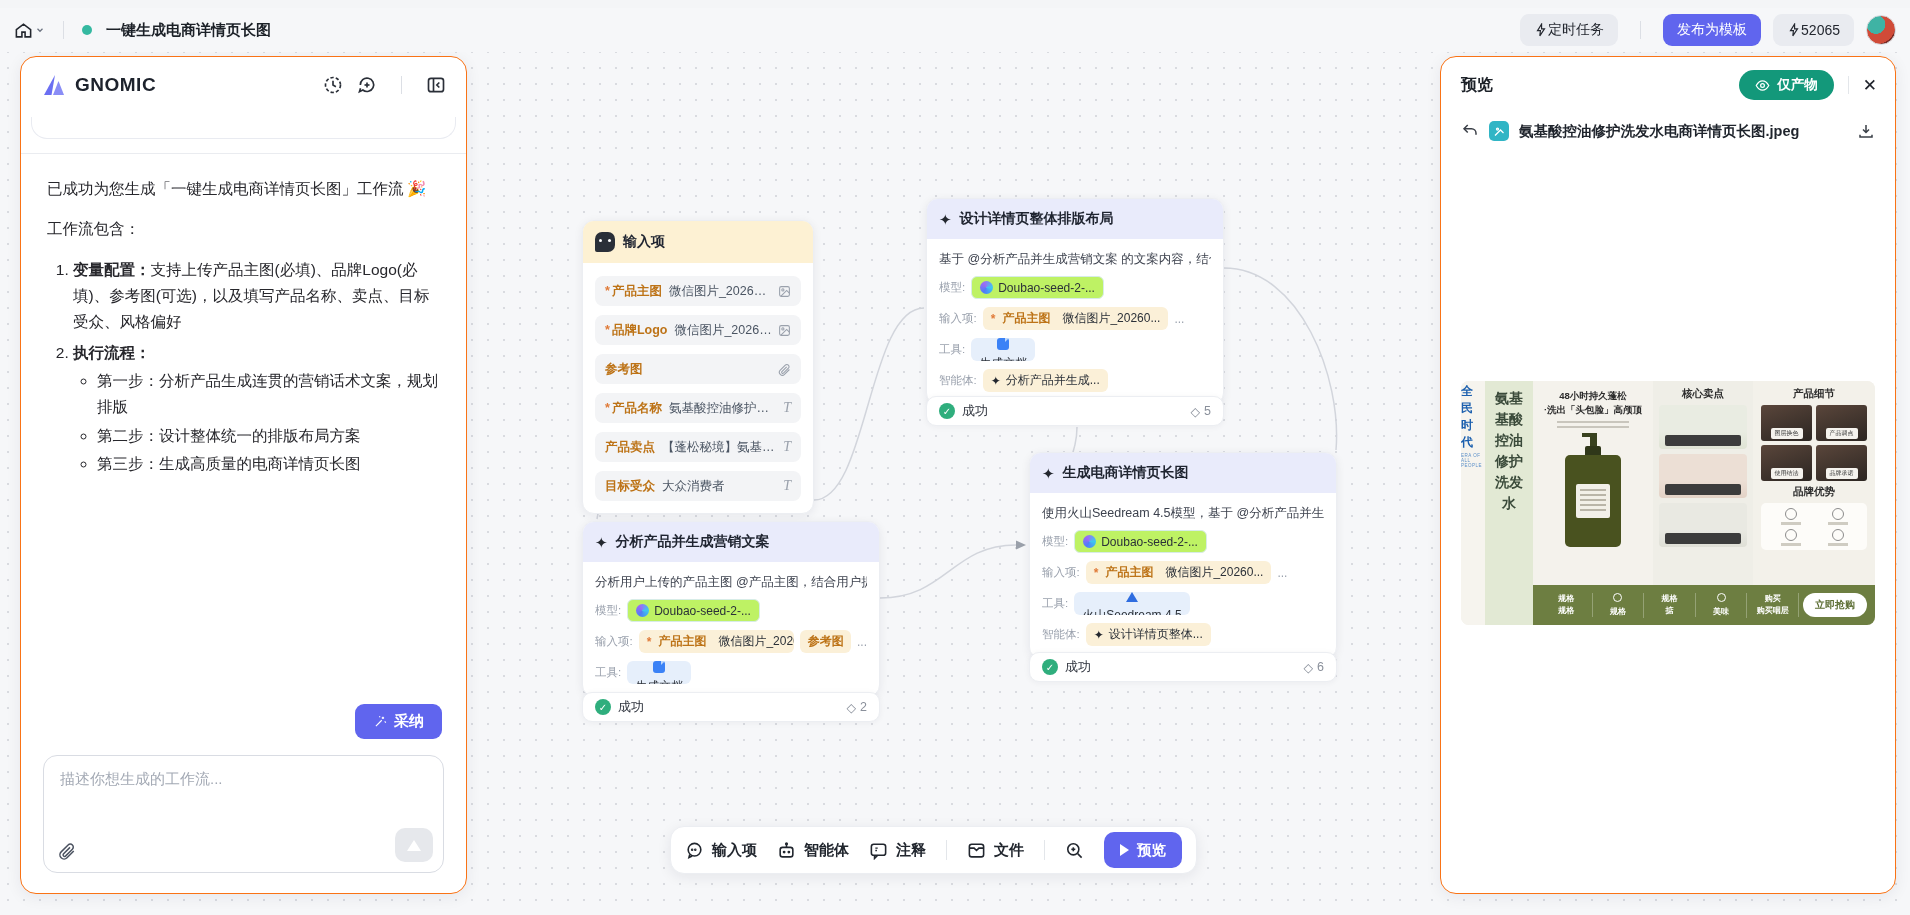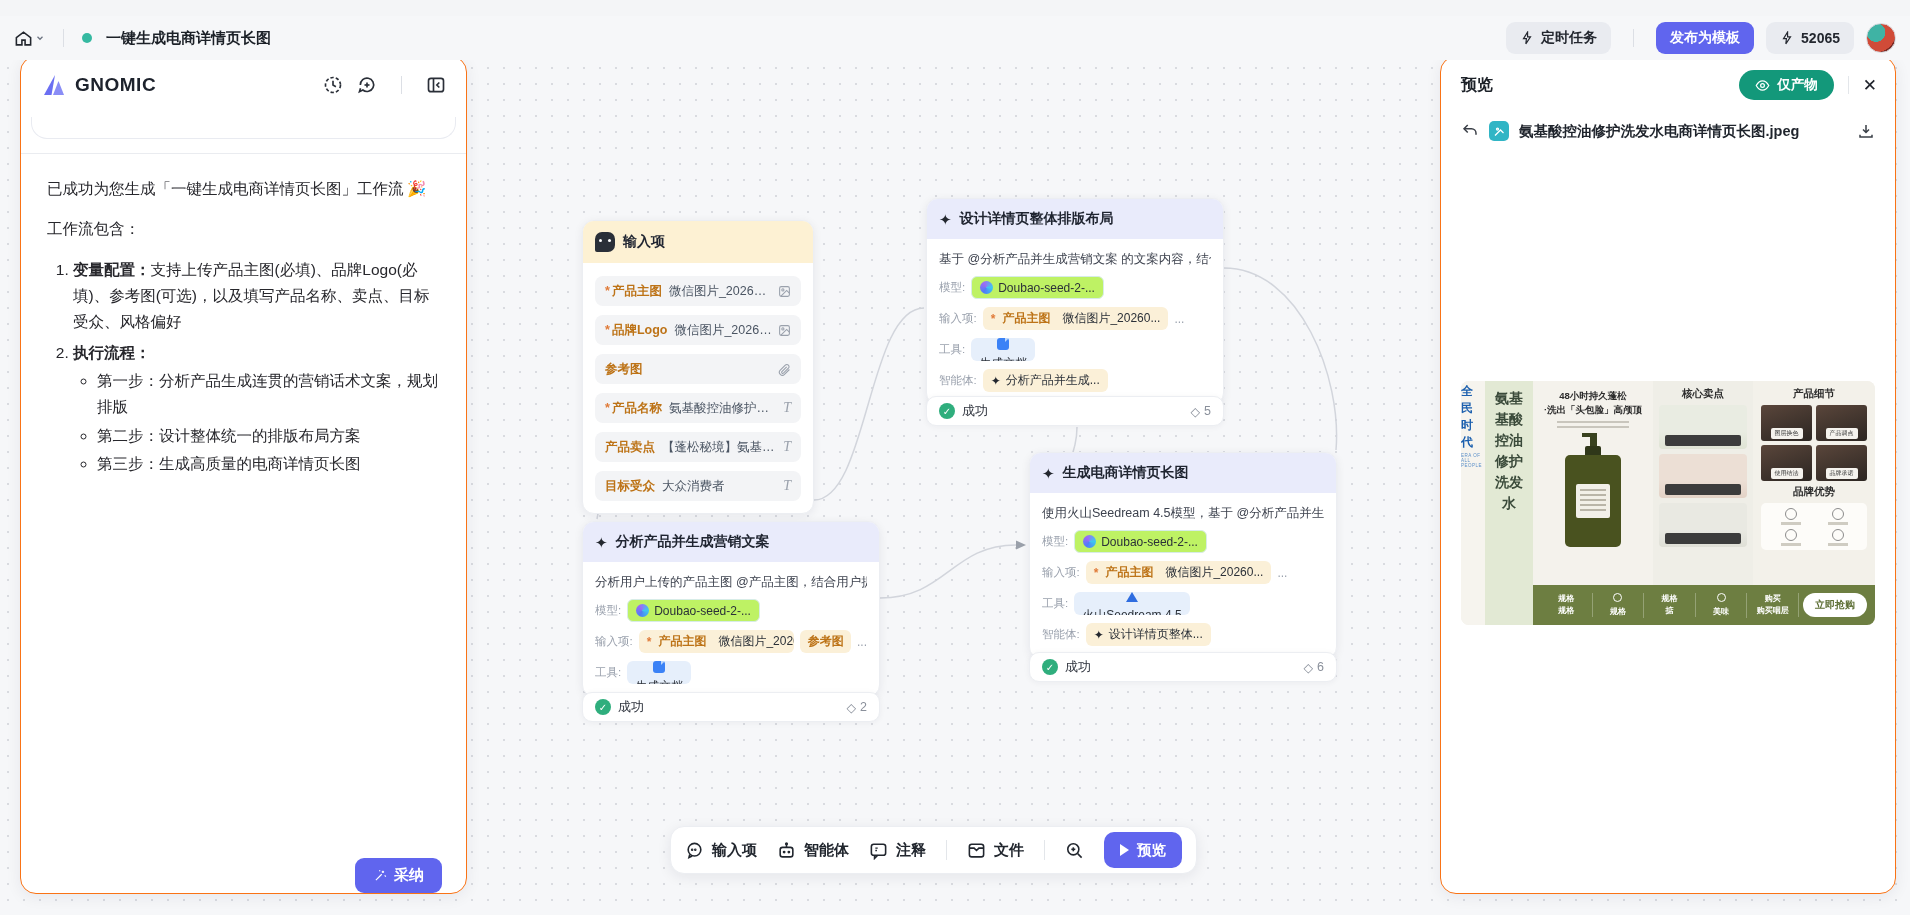--- a/index.html
+++ b/index.html
@@ -2,28 +2,28 @@
 <html><head>
 <meta charset="utf-8">
 <style>
   * { margin:0; padding:0; box-sizing:border-box; }
   html,body { width:1910px; height:915px; overflow:hidden; font-family:"Liberation Sans","DejaVu Sans",sans-serif; background:#f4f5f7; }
   .canvas-bg { position:absolute; left:0; top:44px; right:0; bottom:0;
     background-color:#f6f7f9;
     background-image:radial-gradient(circle,#d9dbe0 1px, transparent 1.2px);
     background-size:16px 16px; }
   
-  .topbar { position:absolute; left:0; top:16px; width:1910px; height:44px; background:#f6f7f9; display:flex; align-items:center; padding:0 14px; z-index:30; }
+  .topbar { position:absolute; left:0; top:8px; width:1910px; height:44px; background:#f6f7f9; display:flex; align-items:center; padding:0 14px; z-index:30; }
   .tb-left { display:flex; align-items:center; gap:8px; }
   .home-btn { display:flex; align-items:center; gap:2px; color:#23272f; cursor:pointer; }
   .v-div { width:1px; height:18px; background:#dcdfe5; margin:0 10px; }
   .dot { width:10px; height:10px; border-radius:50%; background:#35b9a1; }
   .tb-title { font-size:15px; font-weight:700; color:#1c2128; margin-left:6px; }
   .tb-right { margin-left:auto; display:flex; align-items:center; gap:12px; }
-  .pill-btn { display:flex; align-items:center; gap:7px; height:32px; padding:0 14px; border-radius:9px; background:#e9ebf0; color:#23272f; font-size:14px; font-weight:700; cursor:pointer; }
+  .pill-btn { display:flex; align-items:center; height:32px; padding:0 14px; border-radius:9px; background:#e9ebf0; color:#23272f; font-size:14px; font-weight:400; cursor:pointer; }
   .pill-primary { background:#6065ee; color:#fff; }
   .avatar { width:30px; height:30px; border-radius:50%; background:radial-gradient(circle at 32% 30%, #3fb3a4 0 34%, #d04b38 35% 72%, #7c2b25 73%); border:1px solid #d8dadf; }
   
   .panel { position:absolute; background:#ffffff; border-radius:16px; box-shadow:0 3px 16px rgba(25,30,55,.07); border:1px solid #f97316; z-index:20; }
   
   .chat-panel { left:20px; top:56px; width:447px; height:838px; display:flex; flex-direction:column; }
   .chat-header { height:56px; display:flex; align-items:center; padding:0 20px; flex:none; }
   .logo-wrap { display:flex; align-items:center; gap:8px; }
   .logo-text { font-size:19px; font-weight:800; letter-spacing:.5px; color:#1d222c; }
   .chat-header-icons { margin-left:auto; display:flex; align-items:center; gap:14px; color:#2a2f38; }
@@ -252,20 +252,31 @@
       <span>
         <svg width="14" height="14" viewBox="0 0 24 24" fill="none" stroke="#fff" stroke-width="2">
             <path d="M5 19 L15 9"></path>
             <path d="M17 3 v4 M15 5 h4 M20 11 l2 2 M11 2 l1 2"></path>
           </svg>
       </span>
       <span>采纳</span>
     </div>
   </div>
 
+  <div class="chat-input">
+    <textarea placeholder="描述你想生成的工作流..." style=""></textarea>
+    <span class="clip">
+      <svg width="18" height="18" viewBox="0 0 24 24" fill="none" stroke="#4b5260" stroke-width="2">
+          <path d="M21 12 L12 21 a5.5 5.5 0 0 1 -7.8 -7.8 L13.5 3.9 a4 4 0 0 1 5.7 5.7 L10 18.8 a2 2 0 0 1 -2.8 -2.8 L16 7.2"></path>
+        </svg>
+    </span>
+    <div class="send-btn">
+        <span class="send-arrow"></span>
+      </div>
+  </div>
 </div>
 
 <div class="node" style="left:582px; top:220px; width:232px;">
   <div class="node-header hd-cream">
     <span class="bubble-ic"></span>
     <span>输入项</span>
   </div>
   <div class="node-body">
     <div class="field">
       <span class="star">*</span>

